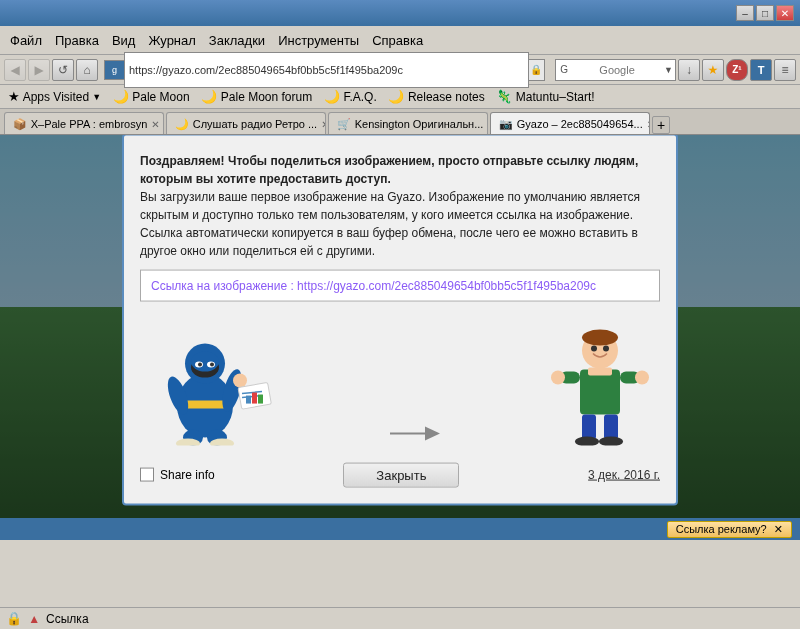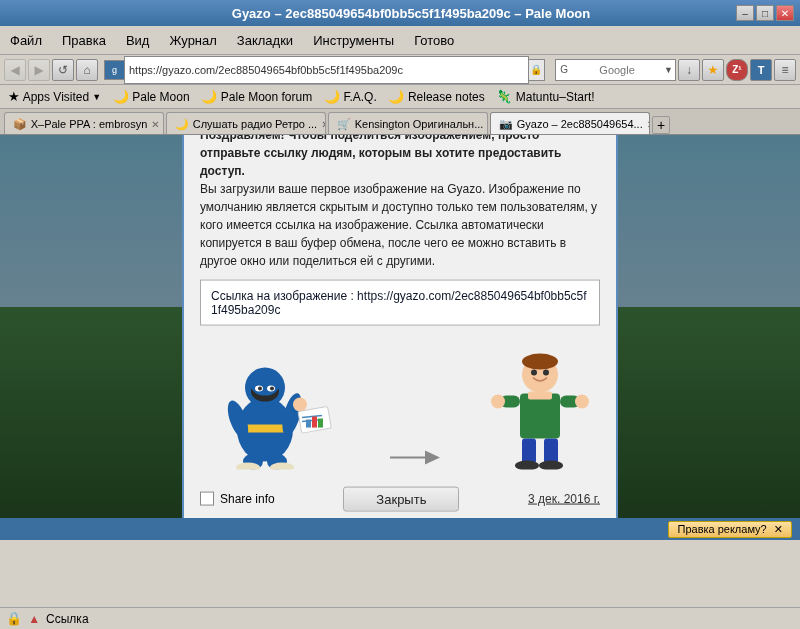--- a/index.html
+++ b/index.html
@@ -28,21 +28,21 @@
     }
 
     
     .menubar {
       background: #d4d0c8;
       display: flex;
       align-items: center;
       padding: 14px 4px;
       height: 22px;
       border-bottom: 1px solid #a0a0a0;
-      gap: 8px;
+      gap: 1px;
     }
     .menu-item {
       padding: 2px 6px;
       font-size: 13px;
       cursor: pointer;
       color: #000;
     }
 
     
     .navbar {
@@ -75,21 +75,21 @@
     .site-icon {
       width: 20px; height: 20px;
       background: #3a6fa0;
       border: 1px solid #888;
       border-right: none;
       display: flex; align-items: center; justify-content: center;
       font-size: 9px; color: white;
     }
     .address-input {
       flex: 1;
-      height: 28px;
+      height: 36px;
       border: 1px solid #888;
       padding: 1px 4px;
       font-size: 11px;
       background: white;
       color: #333;
     }
     .lock-icon {
       width: 16px; height: 22px;
       border: 1px solid #888;
       border-left: none;
@@ -201,40 +201,40 @@
     
     .dialog-overlay {
       position: absolute;
       top: 0; left: 0; right: 0; bottom: 0;
       background: rgba(0,0,0,0.4);
     }
     .dialog {
       position: absolute;
       top: 50%; left: 50%;
       transform: translate(-50%, -52%);
-      width: 436px;
+      width: 556px;
       background: #f0f0f0;
       border: 2px solid #5a8cbf;
       border-radius: 4px;
       padding: 16px;
       font-size: 12px;
     }
     .dialog-text-main {
       font-size: 12px;
       color: #222;
       margin-bottom: 10px;
       line-height: 1.5;
     }
     .dialog-text-main strong { font-weight: bold; }
     .dialog-link-box {
       background: white;
       border: 1px solid #aaa;
       padding: 8px 10px;
       font-size: 12px;
-      color: #0f172a;
+      color: #8b5cf6;
       margin-bottom: 14px;
       word-break: break-all;
     }
     .dialog-illustration {
       display: flex;
       justify-content: space-between;
       align-items: flex-end;
       margin-bottom: 14px;
       padding: 0 10px;
     }
@@ -304,36 +304,35 @@
       font-size: 11px;
       cursor: pointer;
       border-radius: 2px;
     }
   </style>
 </head>
 <body>
 
 <div class="titlebar">
   <div style="width:80px;"></div>
-  <div class="titlebar-title">Gyazo – 2ec885049654bf0bb5c5f1f495ba209c – Pale Moon</div>
   <div class="titlebar-controls">
     <div class="titlebar-btn">–</div>
     <div class="titlebar-btn">□</div>
     <div class="titlebar-btn" style="background:linear-gradient(to bottom,#f08080,#d04040);color:white;">✕</div>
   </div>
 </div>
 
 <div class="menubar">
   <div class="menu-item">Файл</div>
   <div class="menu-item">Правка</div>
   <div class="menu-item">Вид</div>
   <div class="menu-item">Журнал</div>
   <div class="menu-item">Закладки</div>
   <div class="menu-item">Инструменты</div>
-  <div class="menu-item">Готово</div>
+  <div class="menu-item">Справка</div>
 </div>
 
 <div class="navbar">
   <div class="nav-btn disabled" title="Back">◀</div>
   <div class="nav-btn disabled" title="Forward">▶</div>
   <div class="nav-btn" title="Reload">↺</div>
   <div class="nav-btn" title="Home">⌂</div>
   <div class="address-bar-container">
     <div class="site-icon" style="font-size:9px;padding:2px;">g</div>
     <input class="address-input" value="https://gyazo.com/2ec885049654bf0bb5c5f1f495ba209c" readonly="" style="font-size: 11px;">
@@ -521,21 +520,21 @@
         <span>Share info</span>
       </div>
       <button class="close-btn">Закрыть</button>
       <span class="date-text">3 дек. 2016 г.</span>
     </div>
   </div>
 </div>
 
 <div class="adbar">
   <button class="hide-ads-bar-btn">
-    <span>Правка рекламу?</span>
+    <span>Ссылка рекламу?</span>
     <span style="margin-left:4px;">✕</span>
   </button>
 </div>
 
 <div class="statusbar">
   <div class="status-left">
     <span class="status-icon">🔒</span>
     <span style="font-size:12px;color:#c04040;">▲</span>
     <span>Ссылка</span>
   </div>

